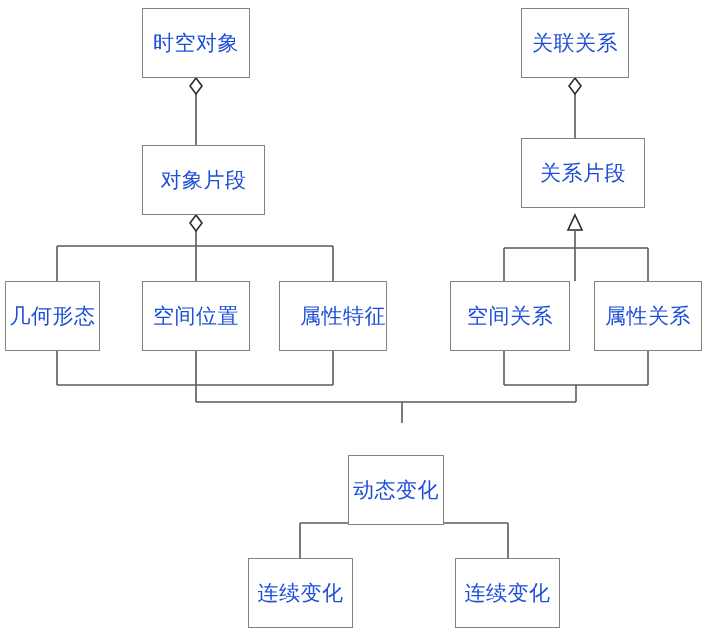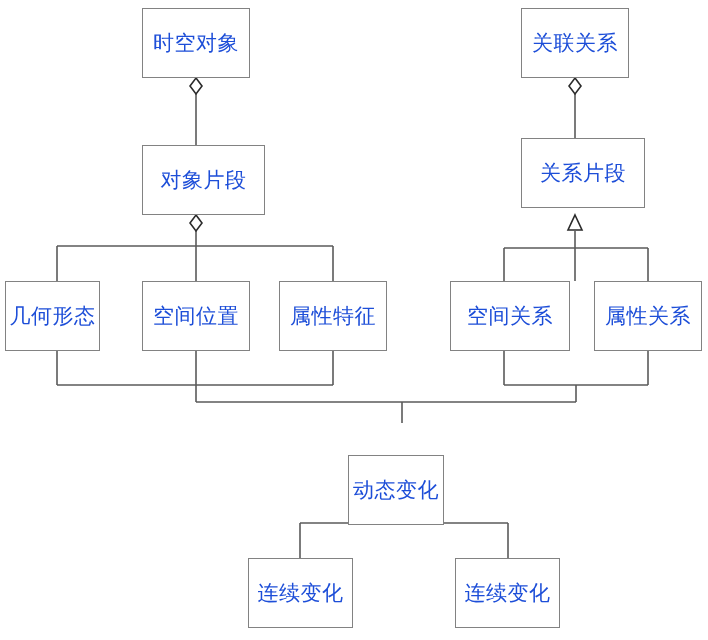--- a/index.html
+++ b/index.html
@@ -109,21 +109,21 @@
   </div>
 
   <div class="node" style="left:5px; top:281px; width:95px; height:70px;">
     <span class="node-label">几何形态</span>
   </div>
 
   <div class="node" style="left:142px; top:281px; width:108px; height:70px;">
     <span class="node-label">空间位置</span>
   </div>
 
-  <div class="node" style="left:279px; top:281px; width:108px; height:70px;">
+  <div class="node" style="left:279px; top:281px; width:108px; height:70px;justify-content:flex-end;">
     <span class="node-label">属性特征</span>
   </div>
 
   <div class="node" style="left:450px; top:281px; width:120px; height:70px;">
     <span class="node-label">空间关系</span>
   </div>
 
   <div class="node" style="left:594px; top:281px; width:108px; height:70px;">
     <span class="node-label">属性关系</span>
   </div>

